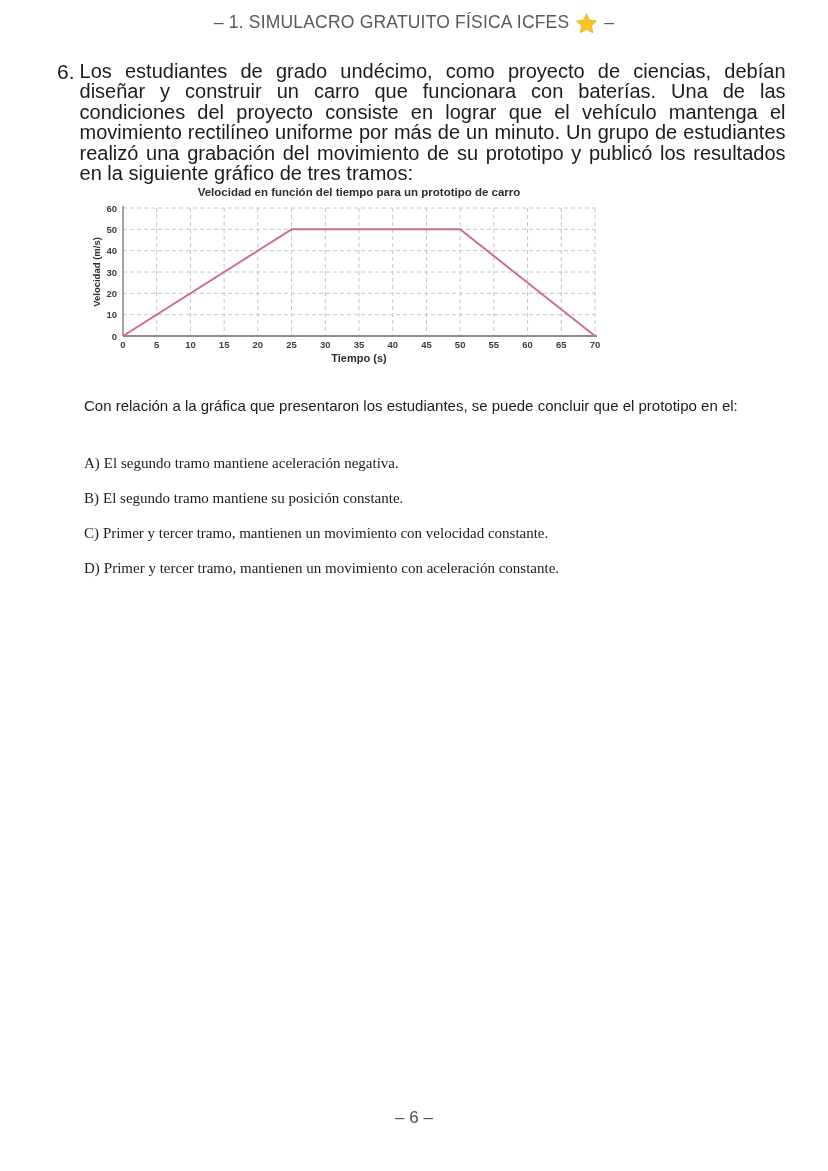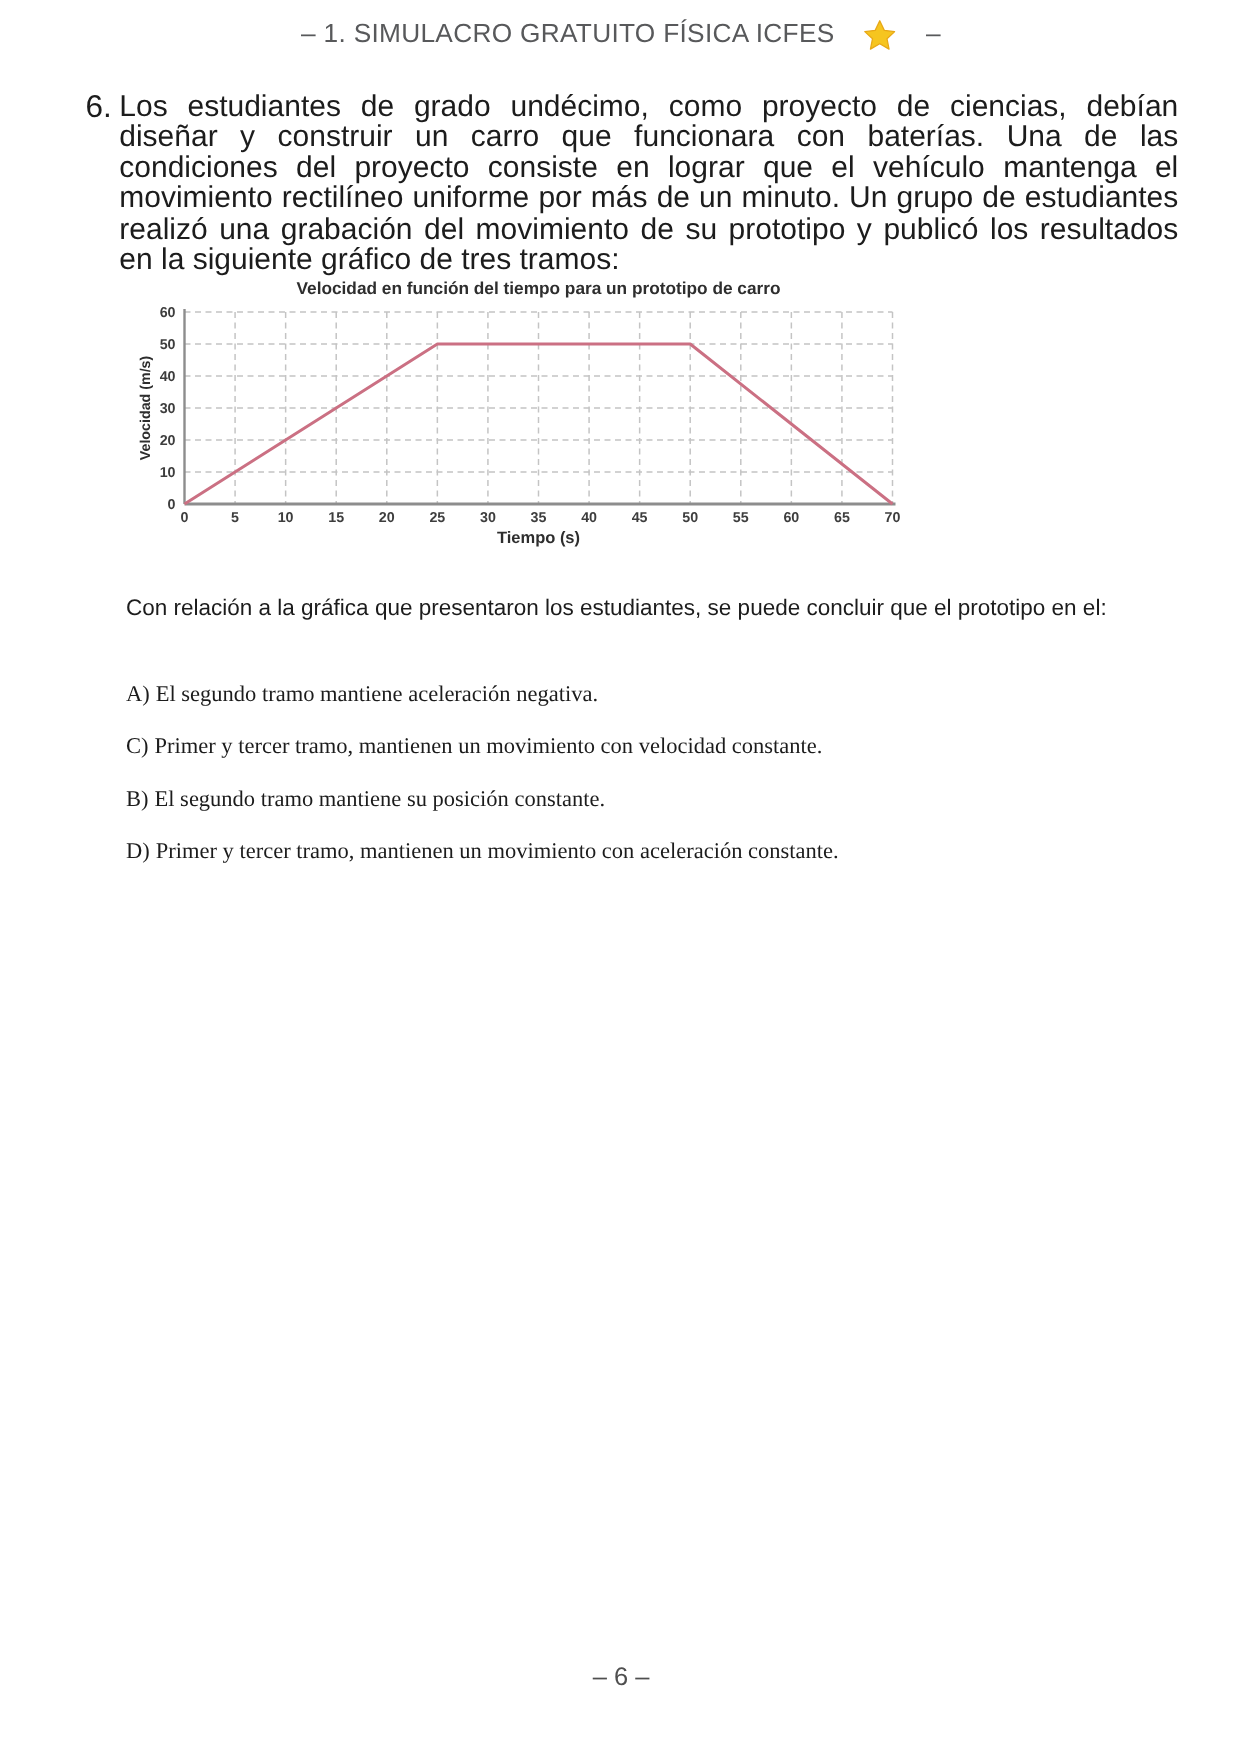--- a/index.html
+++ b/index.html
@@ -14,21 +14,21 @@
     overflow: hidden;
   }
   .header {
     position: absolute;
     top: 11px;
     left: 0;
     width: 828px;
     display: flex;
     justify-content: center;
     align-items: center;
-    gap: 20px;
+    gap: 7px;
     font-size: 17.5px;
     color: #58595b;
     letter-spacing: 0.2px;
   }
   .header .star { width: 21px; height: 21px; display: inline-block; margin-top: 2px; }
   .question-block {
     position: absolute;
     top: 61px;
     left: 57px;
     width: 734px;
@@ -161,24 +161,24 @@
       </svg>
   </div>
 
   <div class="para2">Con relación a la gráfica que presentaron los estudiantes, se puede concluir que el prototipo en el:</div>
 
   <ul class="options">
     <li class="option">
       <span class="opt-label">A)</span><span>El segundo tramo mantiene aceleración negativa.</span>
     </li>
     <li class="option">
-      <span class="opt-label">C)</span><span>Primer y tercer tramo, mantienen un movimiento con velocidad constante.</span>
+      <span class="opt-label">B)</span><span>El segundo tramo mantiene su posición constante.</span>
     </li>
     <li class="option">
-      <span class="opt-label">B)</span><span>El segundo tramo mantiene su posición constante.</span>
+      <span class="opt-label">C)</span><span>Primer y tercer tramo, mantienen un movimiento con velocidad constante.</span>
     </li>
     <li class="option">
       <span class="opt-label">D)</span><span>Primer y tercer tramo, mantienen un movimiento con aceleración constante.</span>
     </li>
   </ul>
 
   <div class="footer">– 6 –</div>
 
 </div>
 

